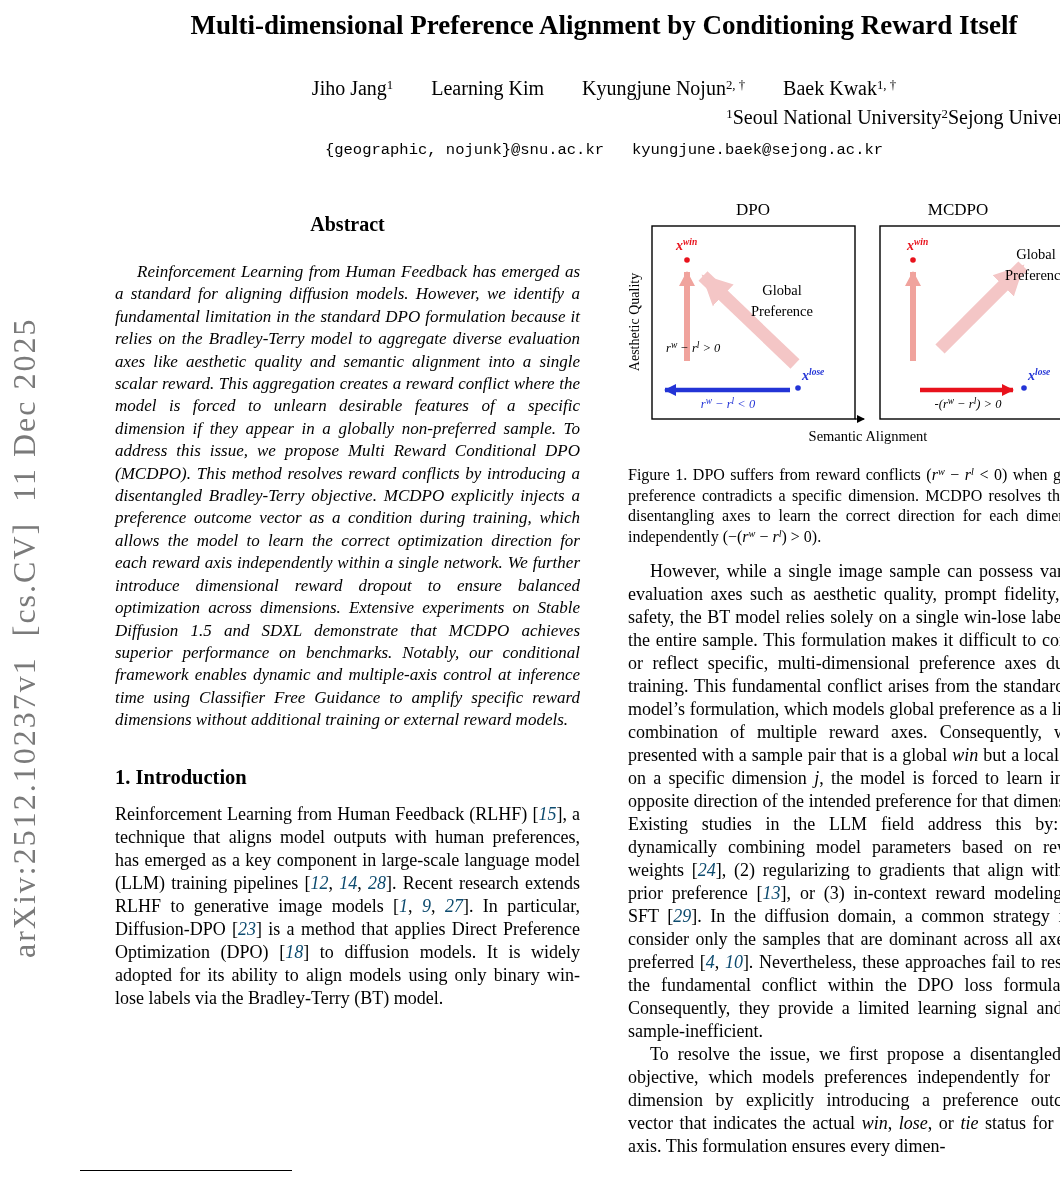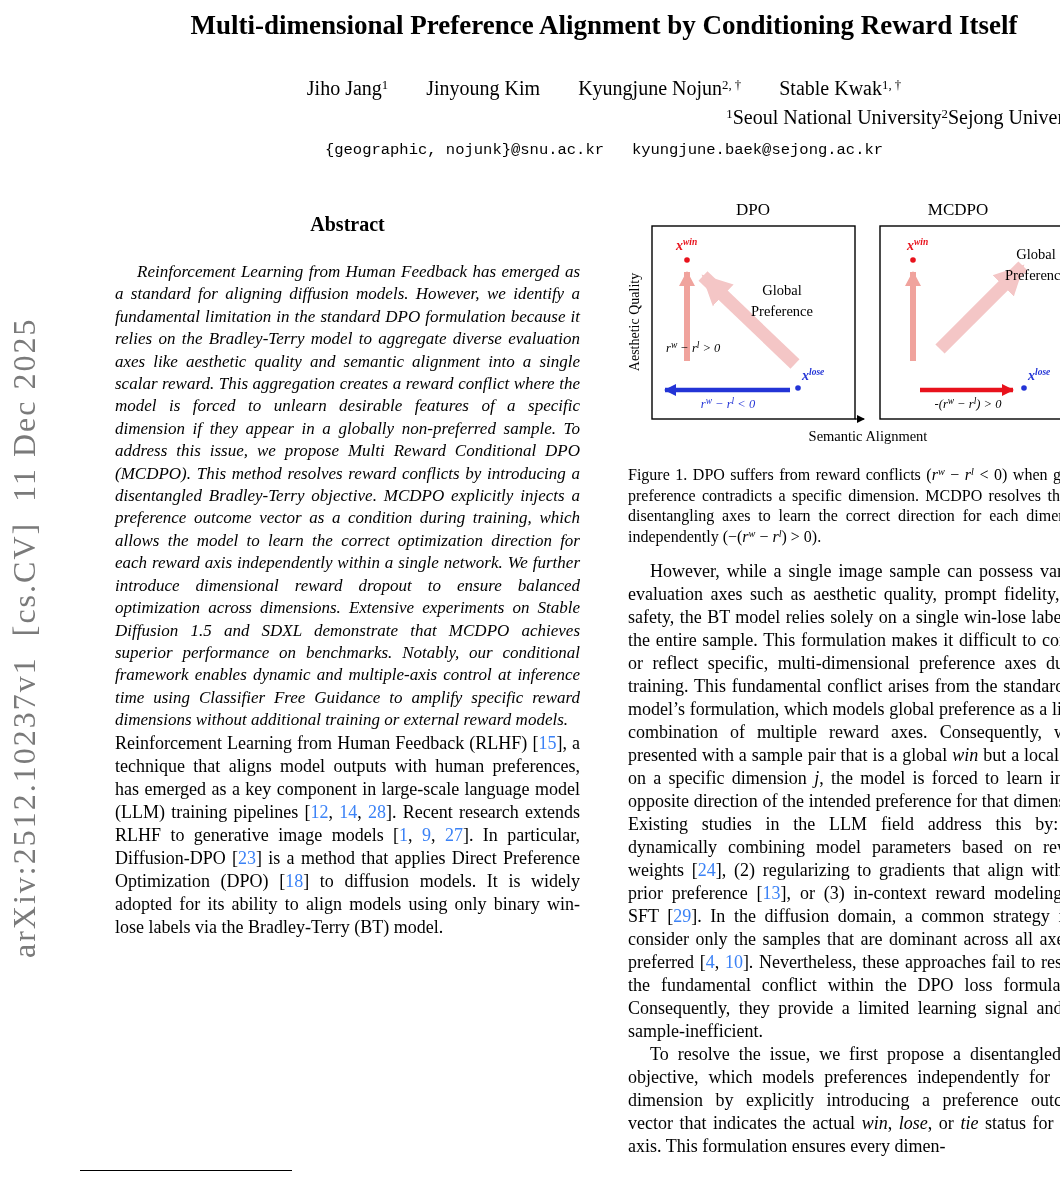--- a/index.html
+++ b/index.html
@@ -32,21 +32,21 @@
   .abstract-heading { text-align:center; font-size:20px; font-weight:bold; margin-top:14px; }
   .abstract-text {
     margin-top:25px; font-style:italic; font-size:17px; line-height:22.4px;
     text-align:justify; text-indent:22px; hyphens:auto;
   }
   .section-heading { font-size:20.5px; font-weight:bold; margin-top:34px; margin-bottom:14px; }
   .body-par { font-size:18px; line-height:23px; text-align:justify; hyphens:auto; }
   .indent { text-indent:22px; }
   .mt13 { margin-top:13px; }
   .caption { font-size:16px; line-height:20.5px; text-align:justify; margin-top:16px; hyphens:auto; }
-  .cite { color:#3b82f6; }
+  .cite { color:#0c4a6e;font-style:italic; }
   em { font-style:italic; }
   sup.msup { font-style:italic; }
 
   .figure-wrap { width:465px; }
 
   
   .fig-title  { font-family:"Liberation Serif", serif; font-size:17px; text-anchor:middle; fill:#000; }
   .fig-box    { fill:none; stroke:#000; stroke-width:1.4; }
   .fig-ylabel { font-family:"Liberation Serif", serif; font-size:14px; text-anchor:middle; fill:#000; }
   .fig-xlabel { font-family:"Liberation Serif", serif; font-size:14.5px; text-anchor:middle; fill:#000; }
@@ -74,37 +74,38 @@
 <div class="page">
 
   <div class="arxiv-banner">arXiv:2512.10237v1&nbsp;&nbsp;[cs.CV]&nbsp;&nbsp;11 Dec 2025</div>
 
   <div class="content">
 
     <h1 class="title">Multi-dimensional Preference Alignment by Conditioning Reward Itself</h1>
 
     <div class="authors">
       <span class="author"><span>Jiho Jang</span><sup>1</sup></span>
-      <span class="author"><span>Jinyoung Kim</span><sup></sup></span>
+      <span class="author"><span>Learning Kim</span><sup></sup></span>
       <span class="author"><span>Kyungjune Nojun</span><sup>2, †</sup></span>
-      <span class="author"><span>Stable Kwak</span><sup>1, †</sup></span>
+      <span class="author"><span>Baek Kwak</span><sup>1, †</sup></span>
     </div>
 
     <div class="affils">
       <span class="affil"><sup>1</sup><span>Seoul National University</span></span>
       <span class="affil"><sup>2</sup><span>Sejong University</span></span>
     </div>
 
     <div class="emails">{geographic, nojunk}@snu.ac.kr&nbsp;&nbsp;&nbsp;kyungjune.baek@sejong.ac.kr</div>
 
     <div class="columns">
 
       <div class="col">
         <h2 class="abstract-heading">Abstract</h2>
         <p class="abstract-text">Reinforcement Learning from Human Feedback has emerged as a standard for aligning diffusion models. However, we identify a fundamental limitation in the standard DPO formulation because it relies on the Bradley-Terry model to aggregate diverse evaluation axes like aesthetic quality and semantic alignment into a single scalar reward. This aggregation creates a reward conflict where the model is forced to unlearn desirable features of a specific dimension if they appear in a globally non-preferred sample. To address this issue, we propose Multi Reward Conditional DPO (MCDPO). This method resolves reward conflicts by introducing a disentangled Bradley-Terry objective. MCDPO explicitly injects a preference outcome vector as a condition during training, which allows the model to learn the correct optimization direction for each reward axis independently within a single network. We further introduce dimensional reward dropout to ensure balanced optimization across dimensions. Extensive experiments on Stable Diffusion 1.5 and SDXL demonstrate that MCDPO achieves superior performance on benchmarks. Notably, our conditional framework enables dynamic and multiple-axis control at inference time using Classifier Free Guidance to amplify specific reward dimensions without additional training or external reward models.</p>
+        <h3 class="section-heading">1. Introduction</h3>
         <p class="body-par">Reinforcement Learning from Human Feedback (RLHF) [<span class="cite">15</span>], a technique that aligns model outputs with human preferences, has emerged as a key component in large-scale language model (LLM) training pipelines [<span class="cite">12</span>, <span class="cite">14</span>, <span class="cite">28</span>]. Recent research extends RLHF to generative image models [<span class="cite">1</span>, <span class="cite">9</span>, <span class="cite">27</span>]. In particular, Diffusion-DPO [<span class="cite">23</span>] is a method that applies Direct Preference Optimization (DPO) [<span class="cite">18</span>] to diffusion models. It is widely adopted for its ability to align models using only binary win-lose labels via the Bradley-Terry (BT) model.</p>
       </div>
 
       <div class="col">
 
         <div class="figure-wrap">
           <svg width="465" height="246" viewBox="0 0 465 246">
             <defs>
               <marker id="mk-pink" markerUnits="userSpaceOnUse" markerWidth="31" markerHeight="34" refX="28" refY="17" orient="auto">
                 <path d="M0,2 L30,17 L0,32 Z" fill="#f4c6c6"></path>

